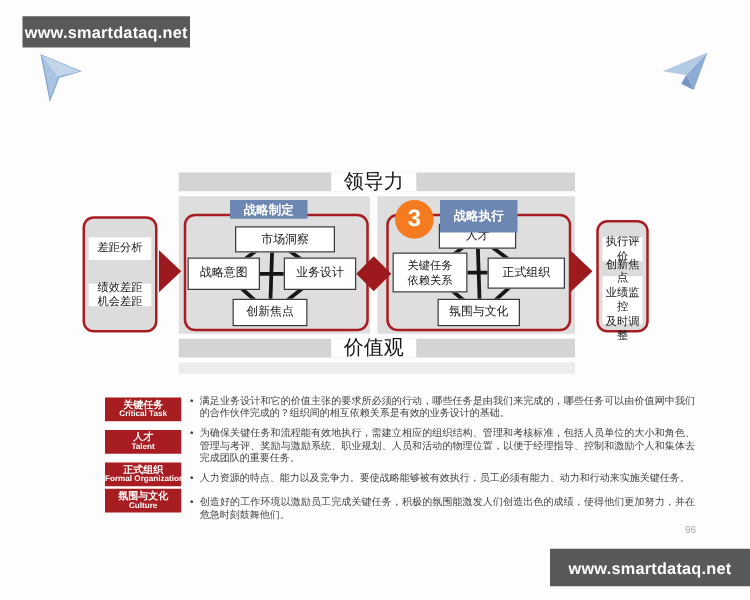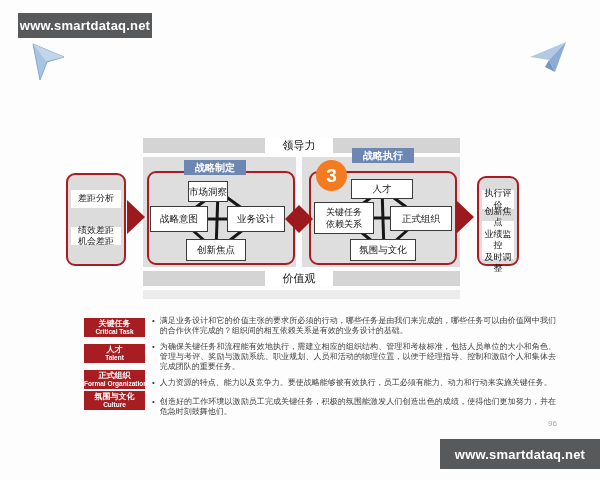--- a/index.html
+++ b/index.html
@@ -11,21 +11,21 @@
             display:flex; align-items:center; justify-content:center; letter-spacing:.2px; }
   .banner.top { left:18px; top:13px; width:134px; height:25px; font-size:13px; }
   .banner.bottom { left:440px; top:439px; width:160px; height:30px; font-size:13px; }
 
   .title { position:absolute; left:63px; top:83px; font-size:16px; font-weight:bold; color:#1f1f1f; }
 
   .icon-svg { position:absolute; }
 
   
   .bar { position:absolute; background:#d4d4d4; }
-  .bar-label { position:absolute; background:#fff; color:#161616; font-size:11px;
+  .bar-label { position:absolute; background:#fff; color:#161616; font-size:16px;
                display:flex; align-items:center; justify-content:center; }
   .panel { position:absolute; background:#dedede; }
   .strip { position:absolute; background:#ececec; }
 
   
   .redbox { position:absolute; border:2.5px solid #a81d21; border-radius:9px; }
   .redbox.fill { background:#dcdcdc; }
 
   .bluelabel { position:absolute; background:#6d87b3; color:#fff; font-weight:bold; font-size:10px;
                display:flex; align-items:center; justify-content:center; z-index:4; }
@@ -100,30 +100,30 @@
   <div class="bluelabel" style="left:184px;top:160px;width:62px;height:15px">战略制定</div>
   <div class="redbox" style="left:147px;top:171px;width:148px;height:94px"></div>
   <svg class="connector" style="left:147px;top:171px" width="148" height="94" viewBox="0 0 148 94">
     <line x1="71" y1="20" x2="33" y2="48" stroke="#161616" stroke-width="3"></line>
     <line x1="71" y1="20" x2="110" y2="48" stroke="#161616" stroke-width="3"></line>
     <line x1="33" y1="48" x2="110" y2="48" stroke="#161616" stroke-width="3"></line>
     <line x1="71" y1="20" x2="69" y2="80" stroke="#161616" stroke-width="3"></line>
     <line x1="33" y1="48" x2="69" y2="80" stroke="#161616" stroke-width="3"></line>
     <line x1="110" y1="48" x2="69" y2="80" stroke="#161616" stroke-width="3"></line>
   </svg>
-  <div class="node" style="left:188px;top:181px;width:40px;height:21px">市场洞察</div>
+  <div class="node" style="left:188px;top:181px;width:80px;height:21px">市场洞察</div>
   <div class="node" style="left:150px;top:206px;width:58px;height:26px">战略意图</div>
   <div class="node" style="left:186px;top:239px;width:60px;height:22px">创新焦点</div>
   <div class="node" style="left:227px;top:206px;width:58px;height:26px">业务设计</div>
 
   <svg class="shape" style="left:285px;top:205px" width="28" height="28" viewBox="0 0 28 28">
     <polygon points="14,0 28,14 14,28 0,14" fill="#9c191d"></polygon>
   </svg>
 
-  <div class="bluelabel" style="left:352px;top:148px;width:62px;height:15px">战略执行</div>
+  <div class="bluelabel" style="left:352px;top:160px;width:62px;height:26px">战略执行</div>
   <div class="badge">3</div>
   <div class="redbox" style="left:309px;top:171px;width:148px;height:94px"></div>
   <svg class="connector" style="left:309px;top:171px" width="148" height="94" viewBox="0 0 148 94">
     <line x1="73" y1="18" x2="35" y2="47" stroke="#161616" stroke-width="3"></line>
     <line x1="73" y1="18" x2="112" y2="47" stroke="#161616" stroke-width="3"></line>
     <line x1="35" y1="47" x2="112" y2="47" stroke="#161616" stroke-width="3"></line>
     <line x1="73" y1="18" x2="75" y2="80" stroke="#161616" stroke-width="3"></line>
     <line x1="35" y1="47" x2="75" y2="80" stroke="#161616" stroke-width="3"></line>
     <line x1="112" y1="47" x2="75" y2="80" stroke="#161616" stroke-width="3"></line>
   </svg>

